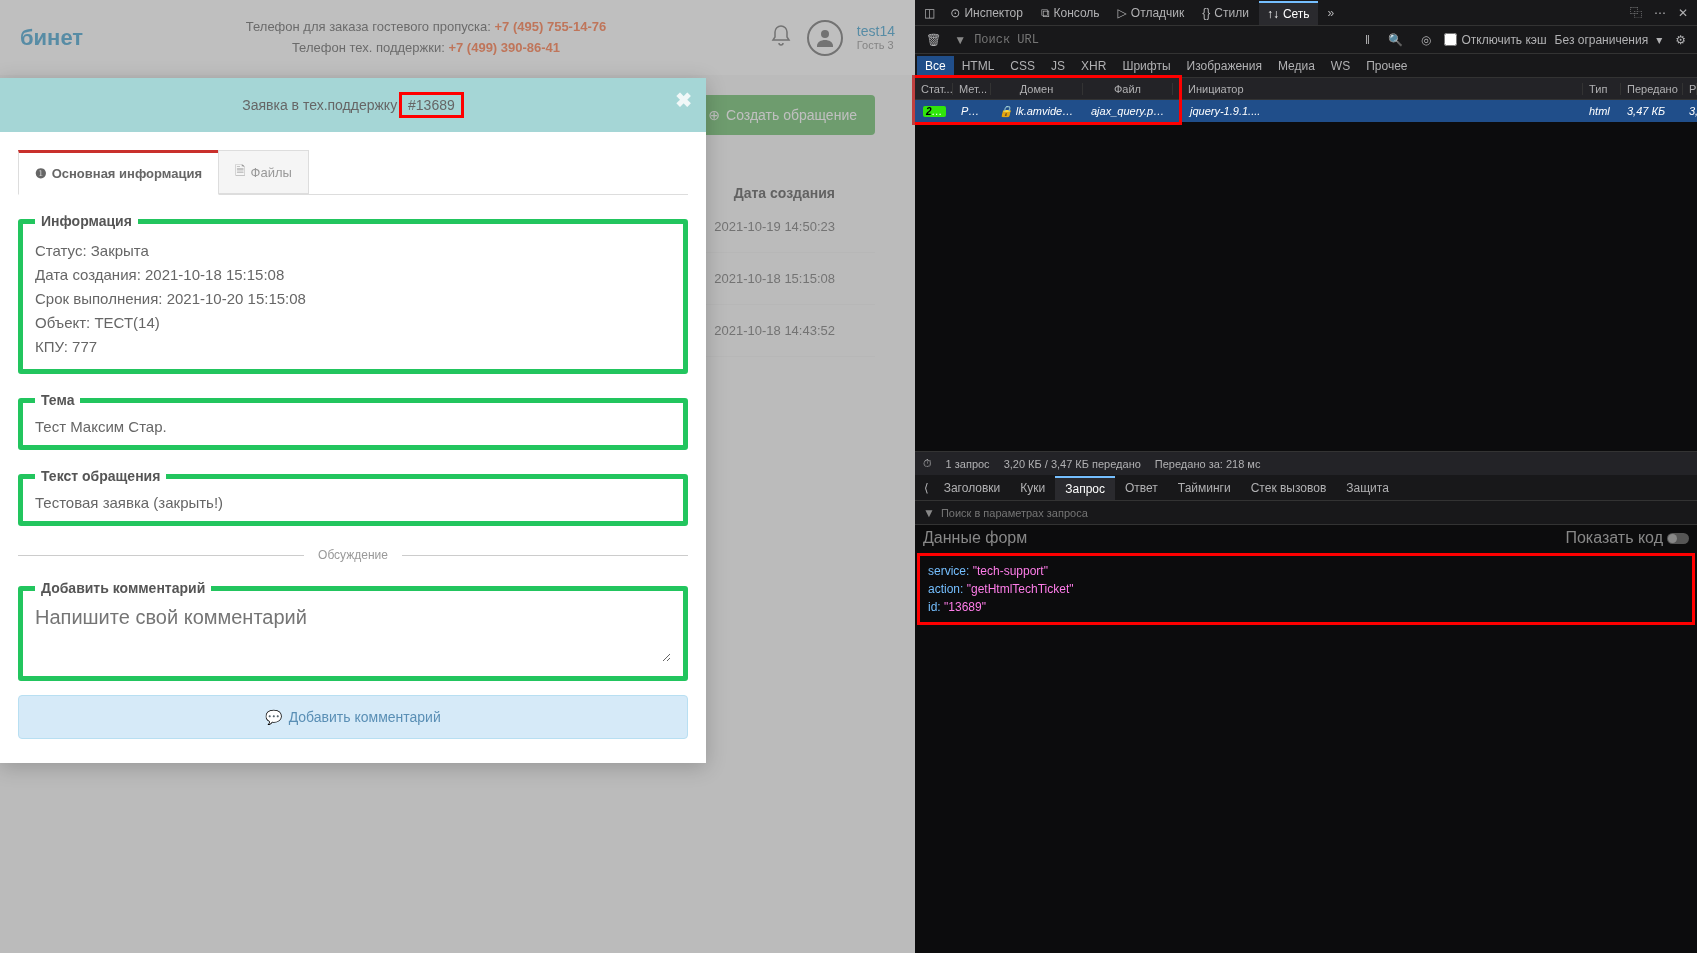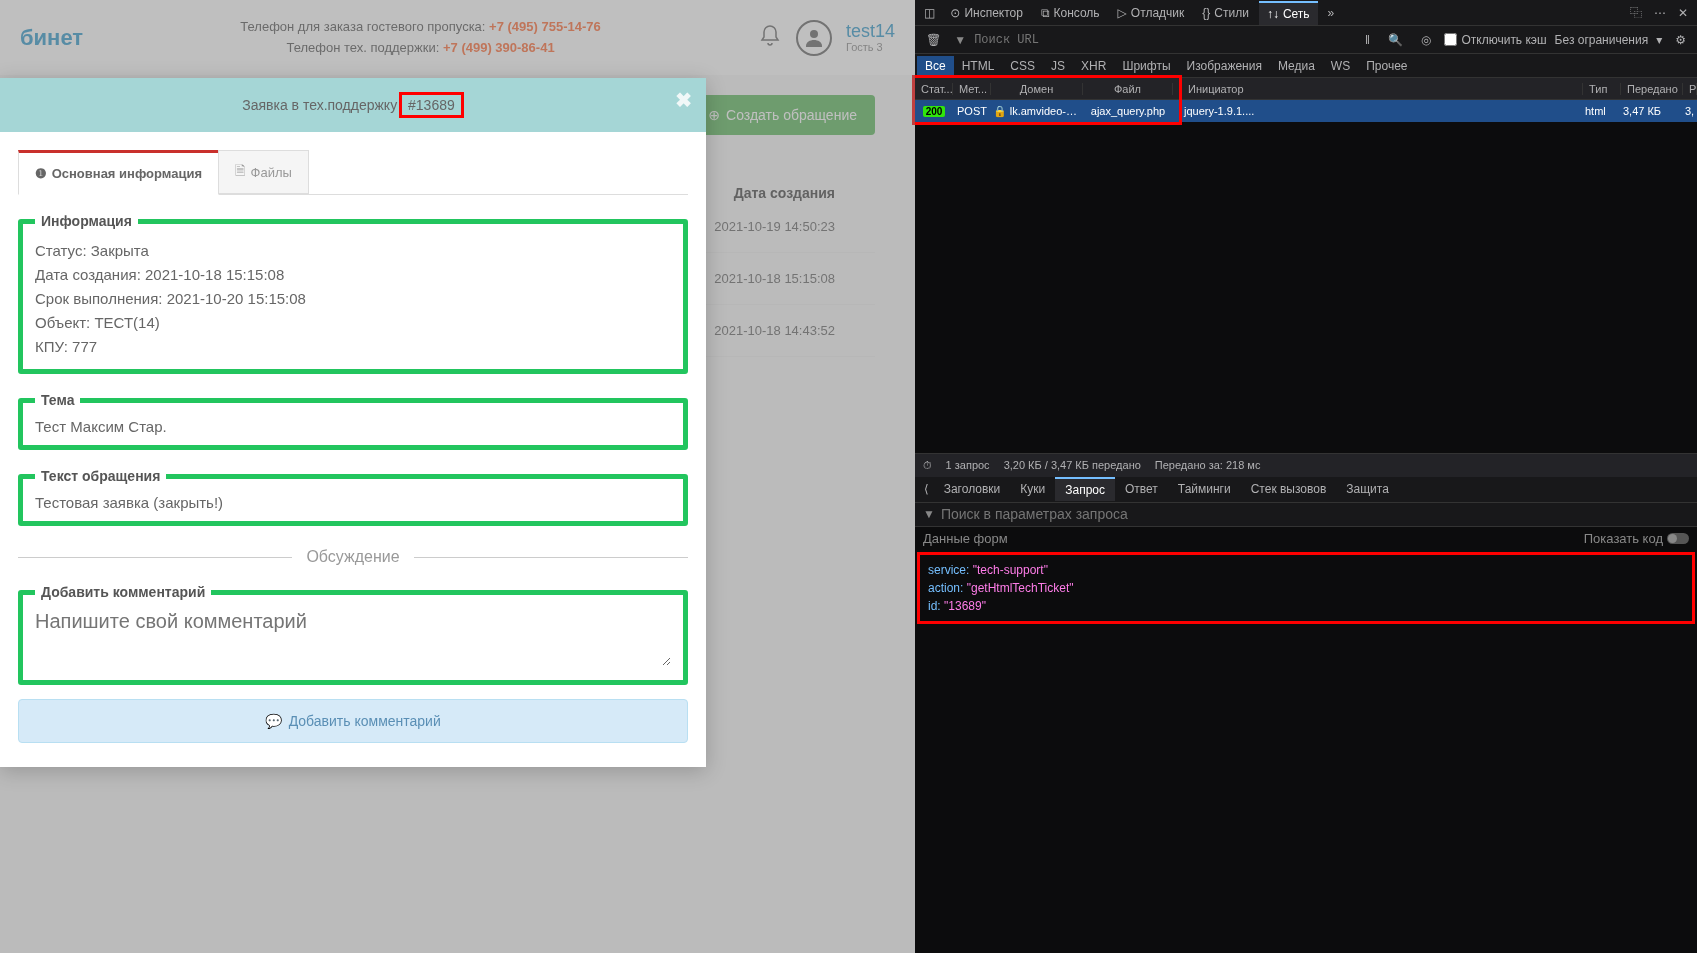--- a/index.html
+++ b/index.html
@@ -10,21 +10,21 @@
 .overlay { position: absolute; inset: 0; background: rgba(128,128,128,0.5); z-index: 1; }
 
 .header { height: 75px; background: #fff; display: flex; align-items: center; padding: 0 20px; position: relative; }
 .logo { color: #2f98ca; font-size: 22px; font-weight: bold; }
 .phones { flex: 1; text-align: center; font-size: 13px; color: #555; line-height: 1.6; }
 .phone-num { color: #ff6b35; font-weight: bold; }
 .hdr-right { display: flex; align-items: center; gap: 14px; }
 .bell-icon svg, .avatar-icon svg { width: 24px; height: 24px; }
 .avatar-icon { width: 36px; height: 36px; border: 2px solid #666; border-radius: 50%; display: flex; align-items: center; justify-content: center; }
 .user-block { text-align: left; line-height: 1.1; }
-.user-name { color: #2f98ca; font-size: 18px; }
+.user-name { color: #2f98ca; font-size: 14px; }
 .user-role { color: #888; font-size: 11px; }
 
 .bg-content { padding: 20px 40px; }
 .bg-btn-create { float: right; background: #5cb85c; color: #fff; padding: 12px 18px; border-radius: 4px; font-size: 14px; display: flex; align-items: center; gap: 6px; }
 .bg-table-hdr { clear: both; padding-top: 50px; text-align: right; padding-right: 40px; font-size: 14px; color: #444; font-weight: bold; }
 .bg-row { text-align: right; padding: 18px 40px 18px 0; font-size: 13px; color: #666; border-bottom: 1px solid #eee; }
 
 
 .modal { position: absolute; top: 78px; left: 0; width: 706px; background: #fff; z-index: 2; box-shadow: 0 4px 20px rgba(0,0,0,0.2); }
 .modal-hdr { background: #a5d6d6; color: #666; padding: 14px 20px; position: relative; text-align: center; font-size: 14px; }
@@ -37,21 +37,21 @@
 .tab.active { border: 1px solid #ddd; border-bottom-color: #fff; border-top: 3px solid #c9302c; background: #fff; margin-bottom: -1px; font-weight: bold; }
 .tab.inactive { background: #f5f5f5; border: 1px solid #ddd; color: #999; margin-left: -1px; }
 
 fieldset { border: 5px solid #22c55e; border-radius: 3px; padding: 10px 12px; margin-top: 18px; }
 legend { padding: 0 6px; font-size: 14px; color: #555; font-weight: bold; }
 .info-line { font-size: 15px; color: #666; line-height: 1.6; }
 .theme-val, .body-val { font-size: 15px; color: #666; }
 
 .discuss-sep { display: flex; align-items: center; margin: 22px 0 8px; }
 .discuss-sep::before, .discuss-sep::after { content: ""; flex: 1; border-top: 1px solid #ccc; }
-.discuss-sep span { padding: 0 14px; font-size: 16px; color: #999; }
+.discuss-sep span { padding: 0 14px; font-size: 12px; color: #999; }
 
 textarea { width: 100%; border: none; outline: none; resize: both; font-size: 20px; color: #666; min-height: 56px; font-family: Arial; }
 .btn-add-comment { width: 100%; margin-top: 14px; background: #d6eaf8; border: 1px solid #b8dff2; color: #5a8fb5; padding: 13px; border-radius: 4px; font-size: 14px; cursor: pointer; display: flex; align-items: center; justify-content: center; gap: 6px; }
 
 
 .devtools { width: 782px; height: 100%; background: #0c0c0d; color: #b1b1b3; font-family: "Segoe UI", sans-serif; font-size: 12px; display: flex; flex-direction: column; }
 .dt-toolbar { height: 26px; background: #18181a; border-bottom: 1px solid #333; display: flex; align-items: center; padding: 0 4px; gap: 2px; }
 .dt-tab { padding: 4px 8px; color: #b1b1b3; display: flex; align-items: center; gap: 4px; cursor: pointer; white-space: nowrap; }
 .dt-tab.active { border-top: 2px solid #75bfff; background: #2a2a2e; color: #fff; }
 .dt-spacer { flex: 1; }
@@ -63,39 +63,39 @@
 .dt-checkbox input { accent-color: #75bfff; }
 
 .dt-typebar { height: 24px; background: #18181a; border-bottom: 1px solid #333; display: flex; align-items: center; padding: 0 2px; gap: 0; }
 .dt-typebtn { padding: 3px 8px; cursor: pointer; color: #b1b1b3; }
 .dt-typebtn.active { background: #204e8a; color: #fff; }
 
 .dt-table-wrap { flex: 0 0 auto; border: 3px solid red; margin: -3px 0 0 -3px; width: calc(100% - 270px + 3px); position: relative; }
 .dt-thead { display: flex; background: #232327; height: 22px; align-items: center; border-bottom: 1px solid #333; }
 .dt-th { padding: 0 6px; border-right: 1px solid #333; font-size: 11px; color: #b1b1b3; overflow: hidden; white-space: nowrap; }
 .dt-row { display: flex; background: #204e8a; height: 22px; align-items: center; color: #fff; font-size: 11px; }
-.dt-td { padding: 0 2px; overflow: hidden; white-space: nowrap; text-overflow: ellipsis; }
+.dt-td { padding: 0 8px; overflow: hidden; white-space: nowrap; text-overflow: ellipsis; font-style: italic; }
 .status-200 { background: #30e60b; color: #000; padding: 0 3px; border-radius: 2px; font-size: 10px; font-weight: bold; }
 .lock-icon { display: inline-block; margin-right: 3px; }
 
 .dt-net-body { flex: 1; background: #0c0c0d; }
 
 .dt-statusbar { height: 24px; background: #232327; border-top: 1px solid #333; display: flex; align-items: center; padding: 0 8px; gap: 14px; font-size: 11px; color: #b1b1b3; }
 
 .dt-detail-tabs { height: 26px; background: #18181a; border-bottom: 1px solid #333; display: flex; align-items: center; padding: 0 4px; gap: 0; }
 .dt-dtab { padding: 4px 10px; cursor: pointer; color: #b1b1b3; }
 .dt-dtab.active { background: #2a2a2e; color: #fff; border-top: 2px solid #75bfff; }
 
 .dt-paramsearch { height: 24px; background: #18181a; border-bottom: 1px solid #333; display: flex; align-items: center; padding: 0 8px; gap: 6px; }
-.dt-paramsearch input { background: transparent; border: none; color: #888; font-size: 14px; outline: none; flex: 1; }
+.dt-paramsearch input { background: transparent; border: none; color: #888; font-size: 11px; outline: none; flex: 1; }
 .dt-showcode { float: right; display: flex; align-items: center; gap: 4px; }
 .toggle { width: 22px; height: 11px; background: #555; border-radius: 6px; position: relative; }
 .toggle::after { content: ""; position: absolute; width: 9px; height: 9px; background: #888; border-radius: 50%; top: 1px; left: 1px; }
 
-.dt-formdata-hdr { padding: 4px 8px; font-size: 13px; color: #888; display: flex; justify-content: space-between; align-items: center; }
+.dt-formdata-hdr { padding: 4px 8px; font-size: 16px; color: #888; display: flex; justify-content: space-between; align-items: center; }
 .dt-formdata { border: 3px solid red; margin: 2px; padding: 6px 8px; font-family: monospace; font-size: 12px; line-height: 1.5; }
 .fd-key { color: #75bfff; }
 .fd-val { color: #ff7de9; }
 .dt-bottom-fill { flex: 1; background: #0c0c0d; }
 
 .col-status { width: 38px; } .col-method { width: 38px; } .col-domain { width: 92px; } .col-file { width: 90px; } .col-type { width: 38px; } .col-last { width: 14px; }
 </style>
 </head>
 <body>
 

